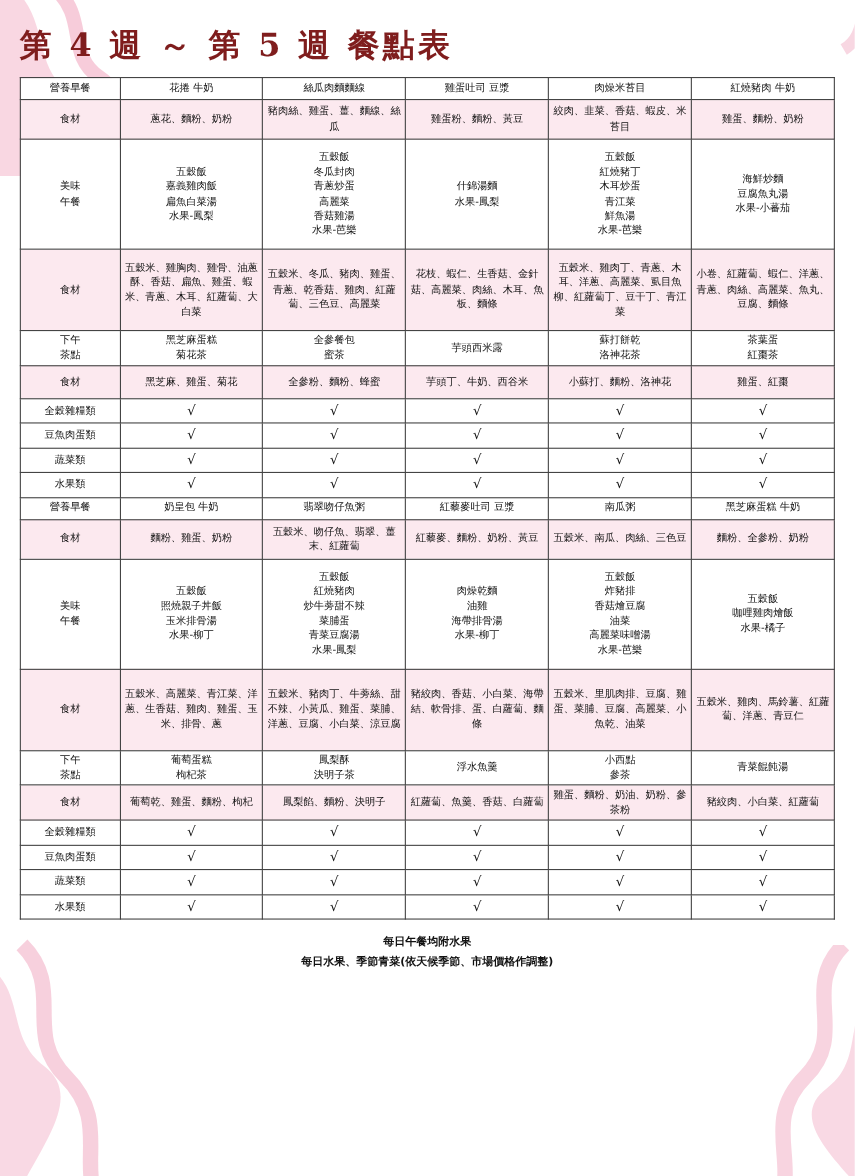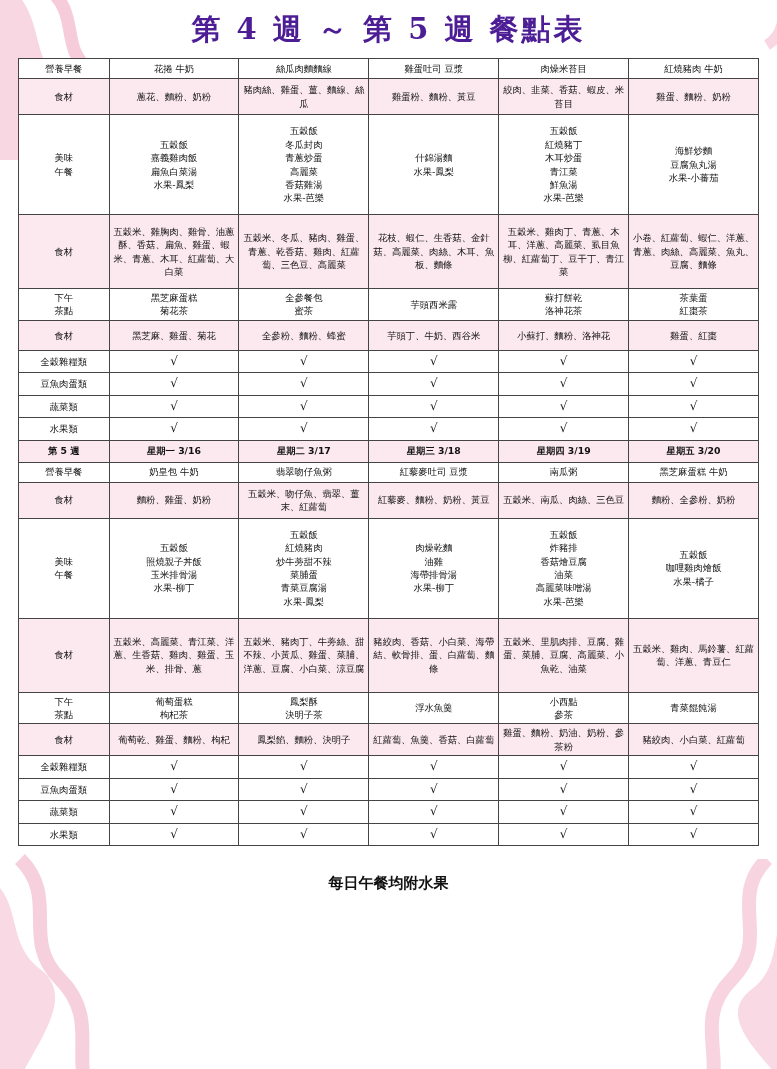--- a/index.html
+++ b/index.html
@@ -22,27 +22,27 @@
     z-index: 0;
   }
   .deco svg { display: block; }
   .page {
     position: relative;
     z-index: 2;
     padding: 6px 18px 0 18px;
     box-sizing: border-box;
   }
   .title {
-    text-align: center;
+    text-align: left;
     font-family: "DejaVu Serif", "Liberation Serif", serif;
     font-size: 29px;
     font-weight: bold;
     letter-spacing: 3px;
-    margin: 4px 0 8px 0;
-    color: #4c1d95;
+    margin: 16px 0 8px 0;
+    color: #7f1d1d;
   }
   table.menu {
     width: 100%;
     border-collapse: collapse;
     table-layout: fixed;
     font-size: 9.3px;
     line-height: 1.45;
   }
   table.menu td {
     border: 1px solid #444;
@@ -62,23 +62,23 @@
 
   .tall { height: 100px; }
   .ing  { height: 74px; }
   .snack{ height: 24px; }
   .chk td { height: 16px; font-size: 12px; margin-left: 18px; }
   .chk td.lbl { font-size: 9.3px; }
 
   .cellline { display: block; }
 
   .footer {
-    margin-top: 24px;
+    margin-top: 12px;
     text-align: center;
-    font-size: 15px;
+    font-size: 10px;
     font-weight: bold;
     line-height: 1.8;
     position: relative;
     z-index: 2;
   }
   .check { font-size: 13px; font-family: "DejaVu Sans", sans-serif; }
 </style>
 </head>
 <body>
 
@@ -241,28 +241,20 @@
       </tr>
       <tr class="whiterow chk">
         <td class="lbl">水果類</td>
         <td class="check">√</td>
         <td class="check">√</td>
         <td class="check">√</td>
         <td class="check">√</td>
         <td class="check">√</td>
       </tr>
 
-      <tr class="row-week">
-        <td class="lbl">第 5 週</td>
-        <td>星期一 3/16</td>
-        <td>星期二 3/17</td>
-        <td>星期三 3/18</td>
-        <td>星期四 3/19</td>
-        <td>星期五 3/20</td>
-      </tr>
       <tr class="whiterow" style="height:20px;">
         <td class="lbl">營養早餐</td>
         <td>奶皇包  牛奶</td>
         <td>翡翠吻仔魚粥</td>
         <td>紅藜麥吐司   豆漿</td>
         <td>南瓜粥</td>
         <td>黑芝麻蛋糕  牛奶</td>
       </tr>
       <tr class="pinkrow" style="height:36px;">
         <td class="lbl">食材</td>
@@ -381,15 +373,16 @@
         <td class="check">√</td>
         <td class="check">√</td>
         <td class="check">√</td>
         <td class="check">√</td>
       </tr>
     </tbody>
   </table>
 
   <div class="footer">
     <div>每日午餐均附水果</div>
+    <div>每日水果、季節青菜(依天候季節、市場價格作調整)</div>
   </div>
 
 </div>
 
 </body></html>

